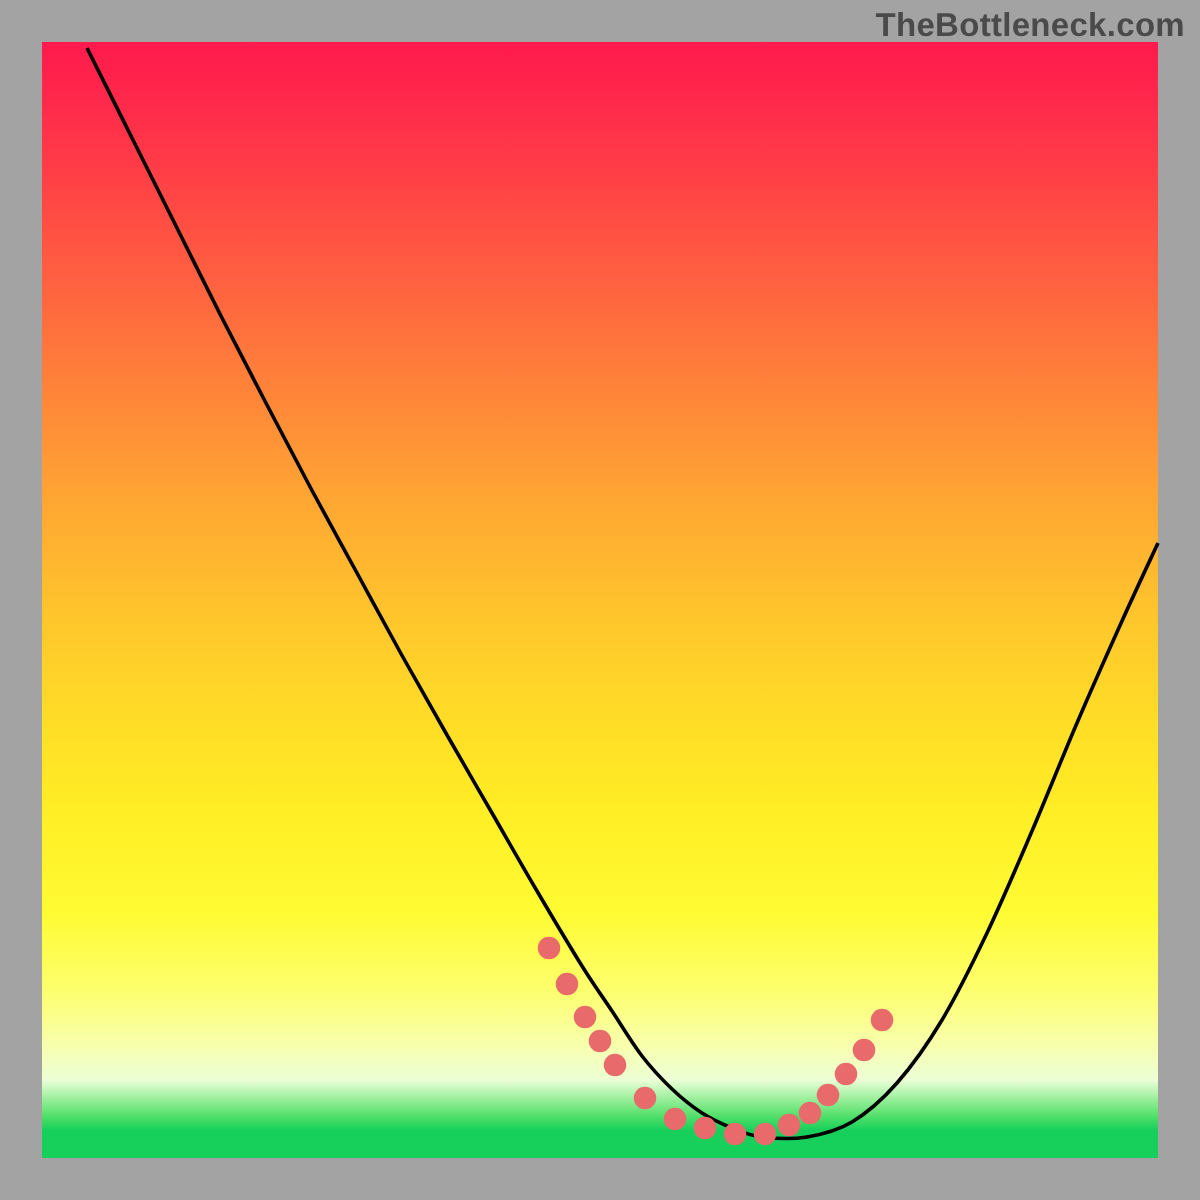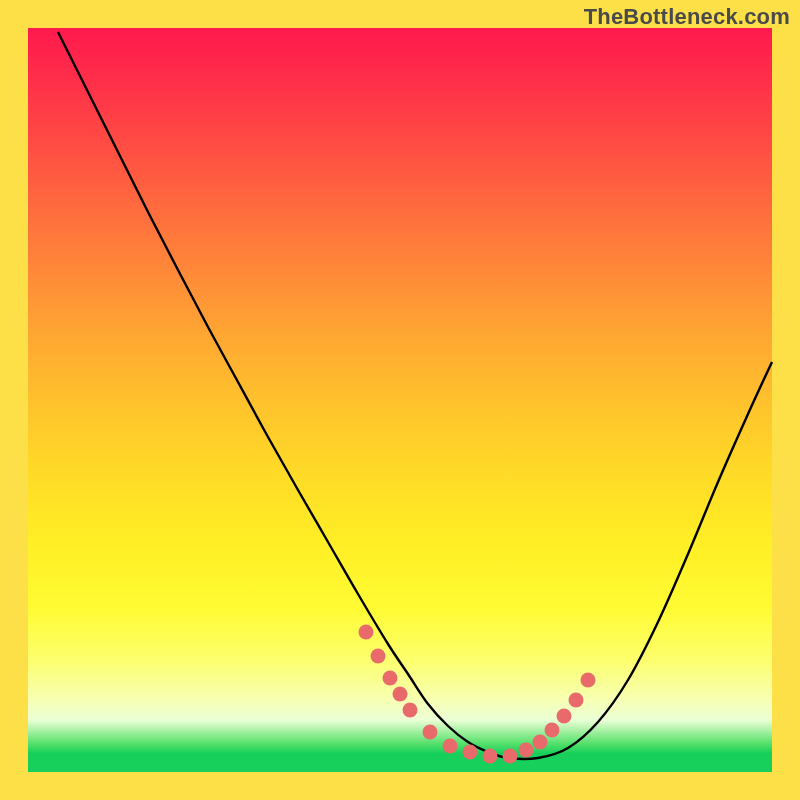--- a/index.html
+++ b/index.html
@@ -8,21 +8,21 @@
     width: 800px;
     height: 800px;
     overflow: hidden;
     background: #000;
     font-family: Arial, Helvetica, sans-serif;
   }
   .frame {
     position: absolute;
     left: 0; top: 0;
     width: 800px; height: 800px;
-    background: #fde047;
+    background: #a3a3a3;
   }
   .plot-area {
     position: absolute;
     left: 28px;
     top: 28px;
     width: 744px;
     height: 744px;
     
     background: linear-gradient(
       to bottom,

